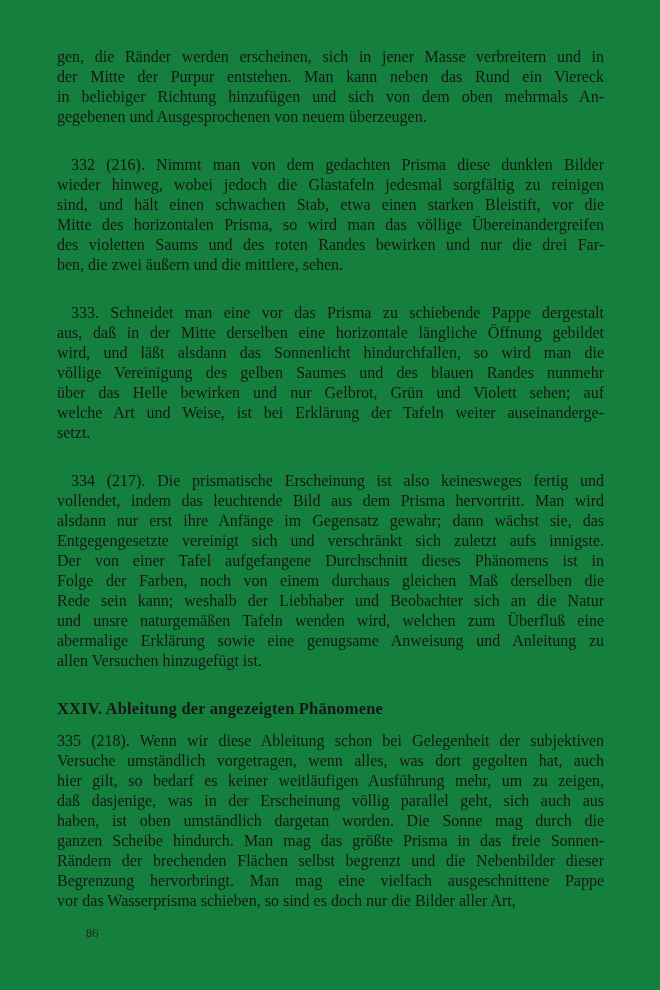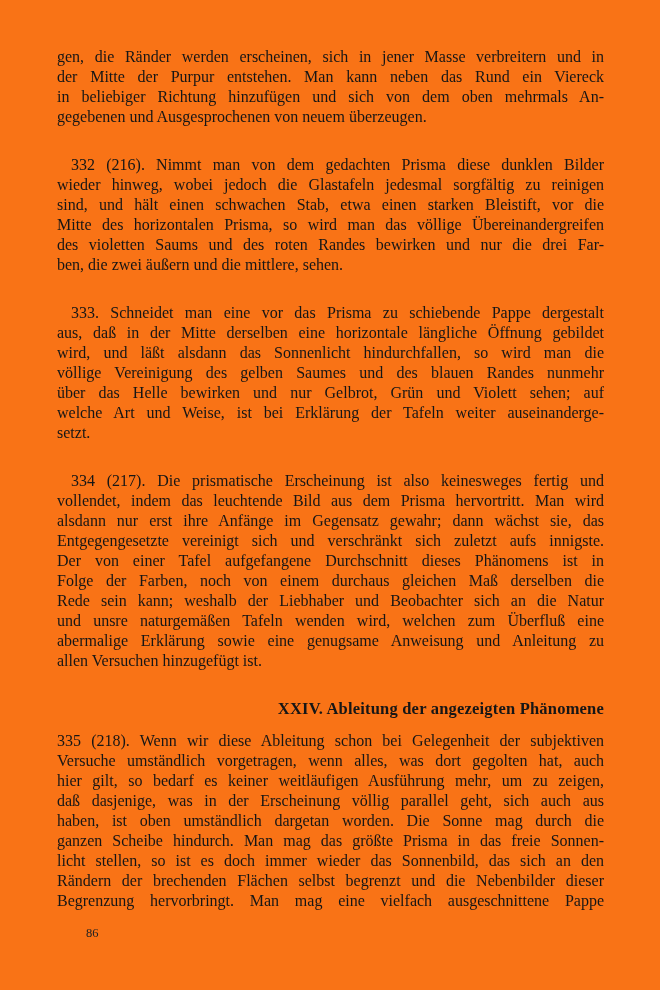--- a/index.html
+++ b/index.html
@@ -3,21 +3,21 @@
 <meta charset="utf-8">
 <style>
   html, body {
     margin: 0;
     padding: 0;
   }
   .page {
     position: relative;
     width: 660px;
     height: 990px;
-    background: #f97316;
+    background: #15803d;
     color: #161616;
     font-family: "Liberation Serif", "DejaVu Serif", serif;
     overflow: hidden;
   }
   .text-column {
     position: absolute;
     left: 57px;
     top: 47px;
     width: 547px;
     font-size: 16px;
@@ -35,21 +35,21 @@
   }
   .line.indent {
     text-indent: 14px;
     margin-top: 28px;
   }
   .heading {
     height: 20px;
     line-height: 20px;
     margin-top: 28px;
     margin-bottom: 12px;
-    text-align: right;
+    text-align: left;
     font-weight: bold;
     font-size: 16.5px;
     letter-spacing: 0.2px;
   }
   .page-number {
     position: absolute;
     left: 42px;
     top: 926px;
     font-size: 12.5px;
     line-height: 14px;
@@ -89,18 +89,18 @@
       <div class="line">und unsre naturgemäßen Tafeln wenden wird, welchen zum Überfluß eine</div>
       <div class="line">abermalige Erklärung sowie eine genugsame Anweisung und Anleitung zu</div>
       <div class="line last">allen Versuchen hinzugefügt ist.</div>
       <div class="heading">XXIV. Ableitung der angezeigten Phänomene</div>
       <div class="line">335 (218). Wenn wir diese Ableitung schon bei Gelegenheit der subjektiven</div>
       <div class="line">Versuche umständlich vorgetragen, wenn alles, was dort gegolten hat, auch</div>
       <div class="line">hier gilt, so bedarf es keiner weitläufigen Ausführung mehr, um zu zeigen,</div>
       <div class="line">daß dasjenige, was in der Erscheinung völlig parallel geht, sich auch aus</div>
       <div class="line">haben, ist oben umständlich dargetan worden. Die Sonne mag durch die</div>
       <div class="line">ganzen Scheibe hindurch. Man mag das größte Prisma in das freie Sonnen-</div>
-      <div class="line">licht stellen, so ist es doch immer wieder das Sonnenbild, das sich an den</div>
       <div class="line">Rändern der brechenden Flächen selbst begrenzt und die Nebenbilder dieser</div>
       <div class="line">Begrenzung hervorbringt. Man mag eine vielfach ausgeschnittene Pappe</div>
+      <div class="line last">vor das Wasserprisma schieben, so sind es doch nur die Bilder aller Art,</div>
     </main>
   <div class="page-number">86</div>
 </div>
 
 </body></html>

